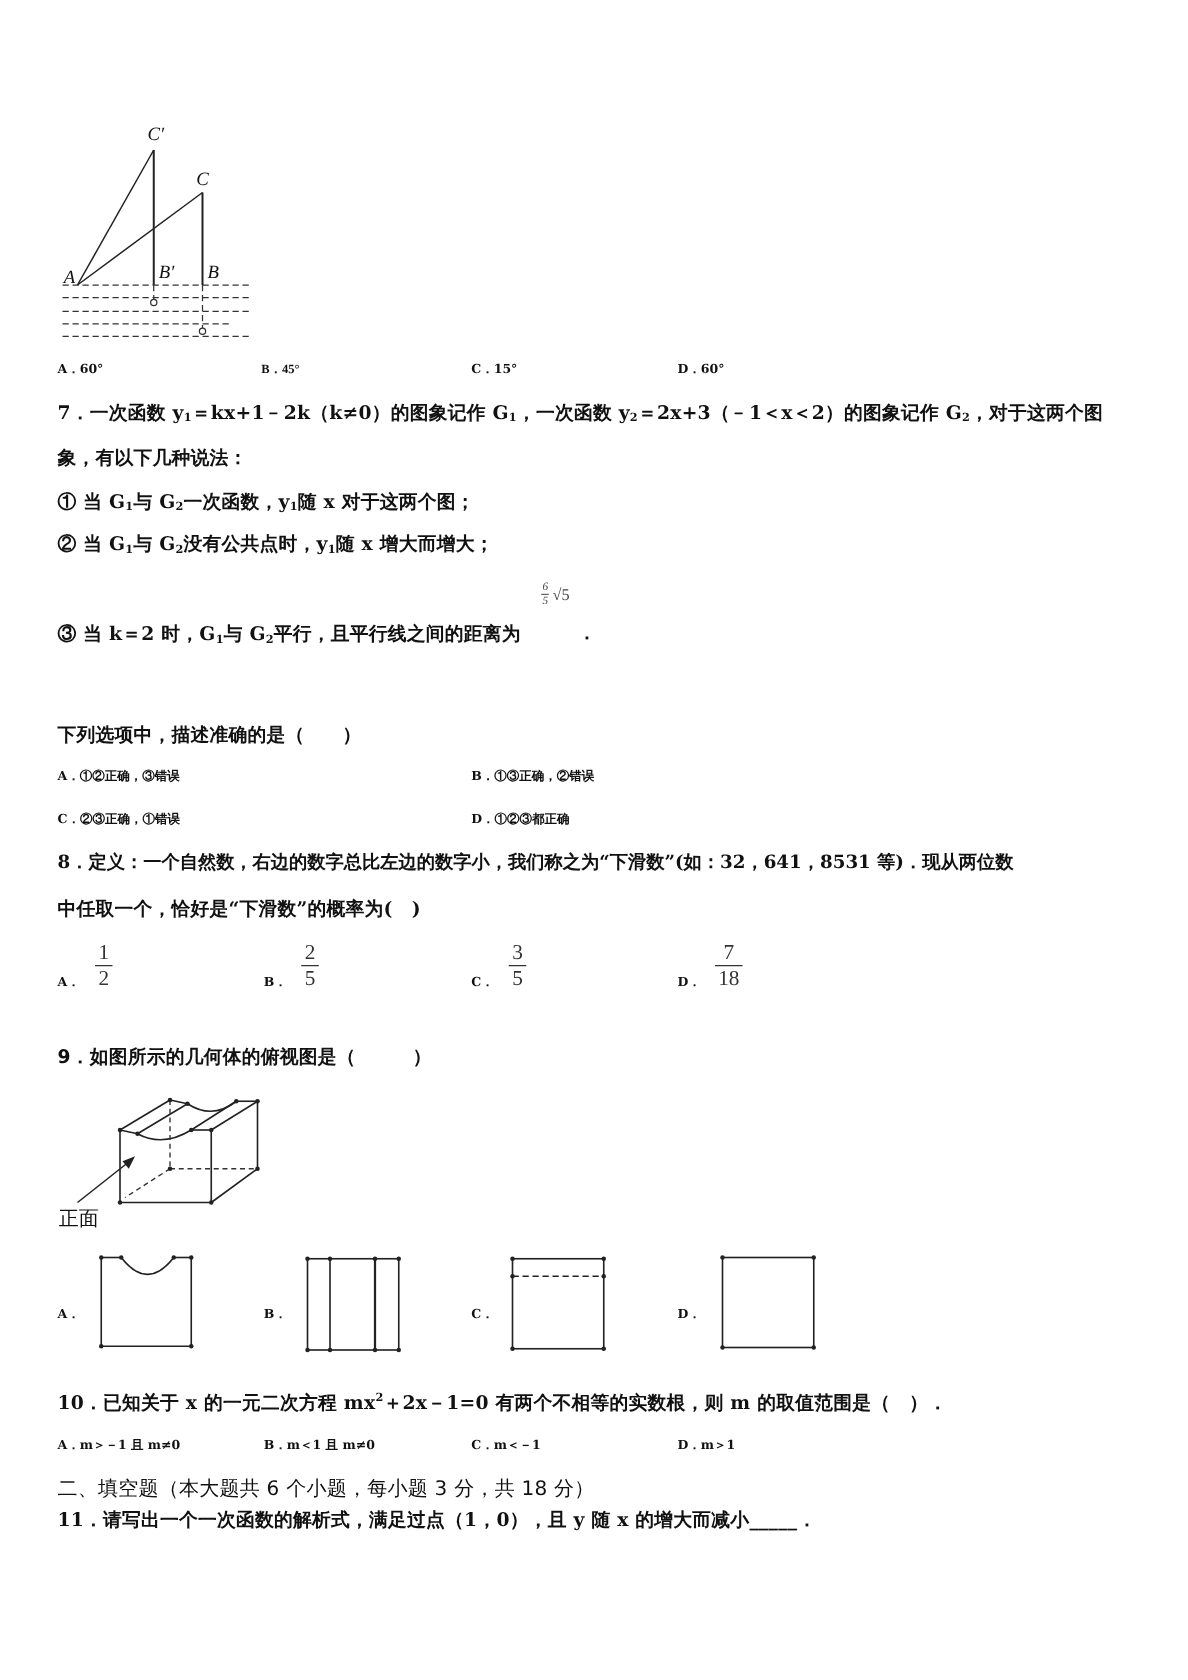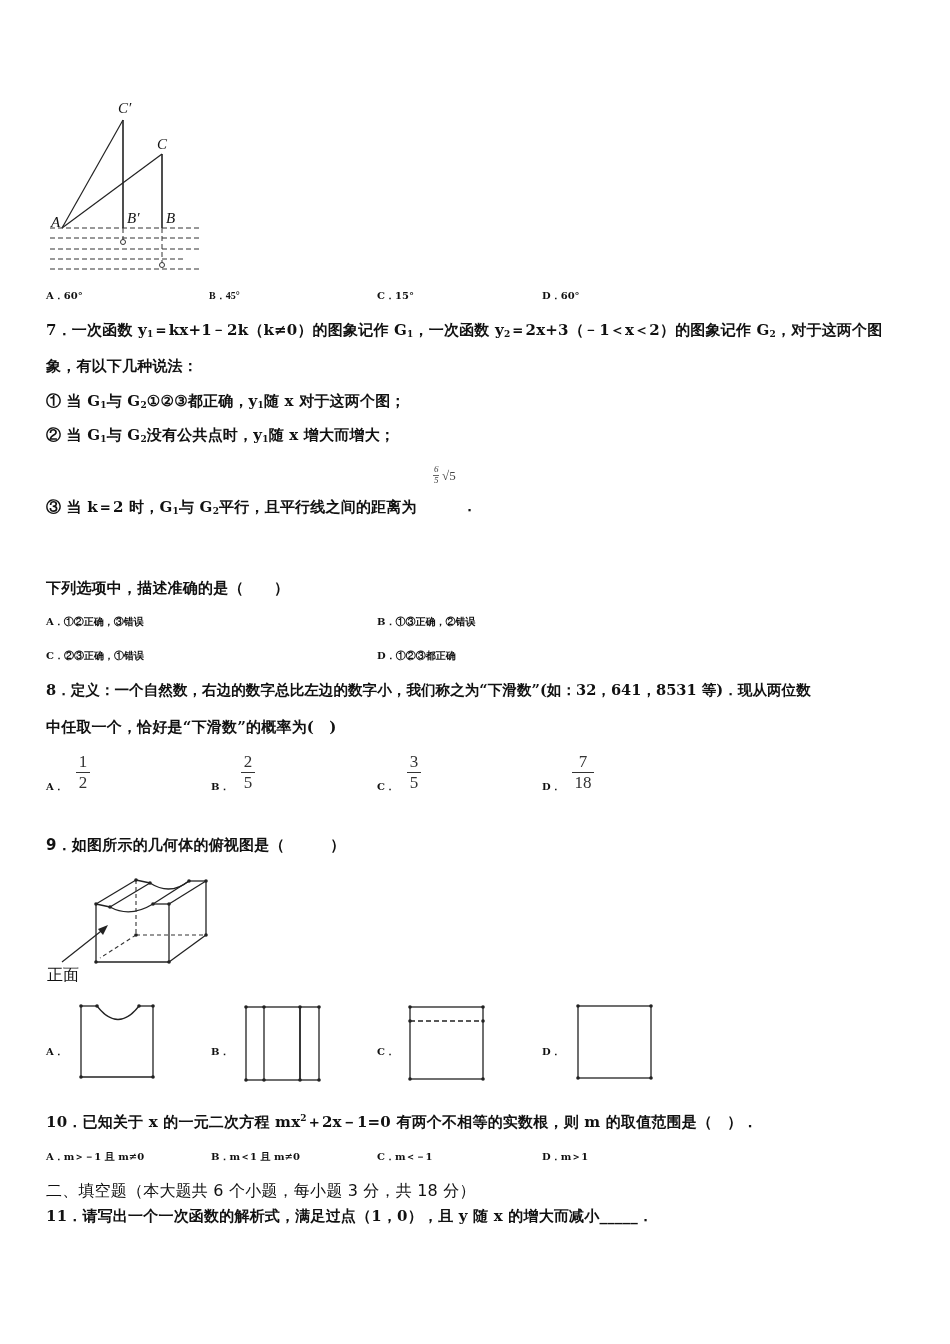--- a/index.html
+++ b/index.html
@@ -80,21 +80,21 @@
   </div>
 </div>
 
 <div>
   <div class="line" style="top:320px;">
     <span>7．一次函数 y</span><sub>1</sub><span>＝kx+1﹣2k（k≠0）的图象记作 G</span><sub>1</sub><span>，一次函数 y</span><sub>2</sub><span>＝2x+3（﹣1＜x＜2）的图象记作 G</span><sub>2</sub><span>，对于这两个图</span>
   </div>
   <div class="line" style="top:356px;">象，有以下几种说法：</div>
 
   <div class="line" style="top:391px;">
-    <span>① 当 G</span><sub>1</sub><span>与 G</span><sub>2</sub><span>①②③都正确，y</span><sub>1</sub><span>随 x 对于这两个图；</span>
+    <span>① 当 G</span><sub>1</sub><span>与 G</span><sub>2</sub><span>一次函数，y</span><sub>1</sub><span>随 x 对于这两个图；</span>
   </div>
   <div class="line" style="top:425px;">
     <span>② 当 G</span><sub>1</sub><span>与 G</span><sub>2</sub><span>没有公共点时，y</span><sub>1</sub><span>随 x 增大而增大；</span>
   </div>
   <div class="line" style="top:497px;">
     <span>③ 当 k＝2 时，G</span><sub>1</sub><span>与 G</span><sub>2</sub><span>平行，且平行线之间的距离为</span>
   </div>
   <span class="abs" style="left:462px;top:497px;font-weight:bold;font-size:15px;">．</span>
 
   <div class="abs" style="left:432px;top:466px;width:40px;height:28px;">

